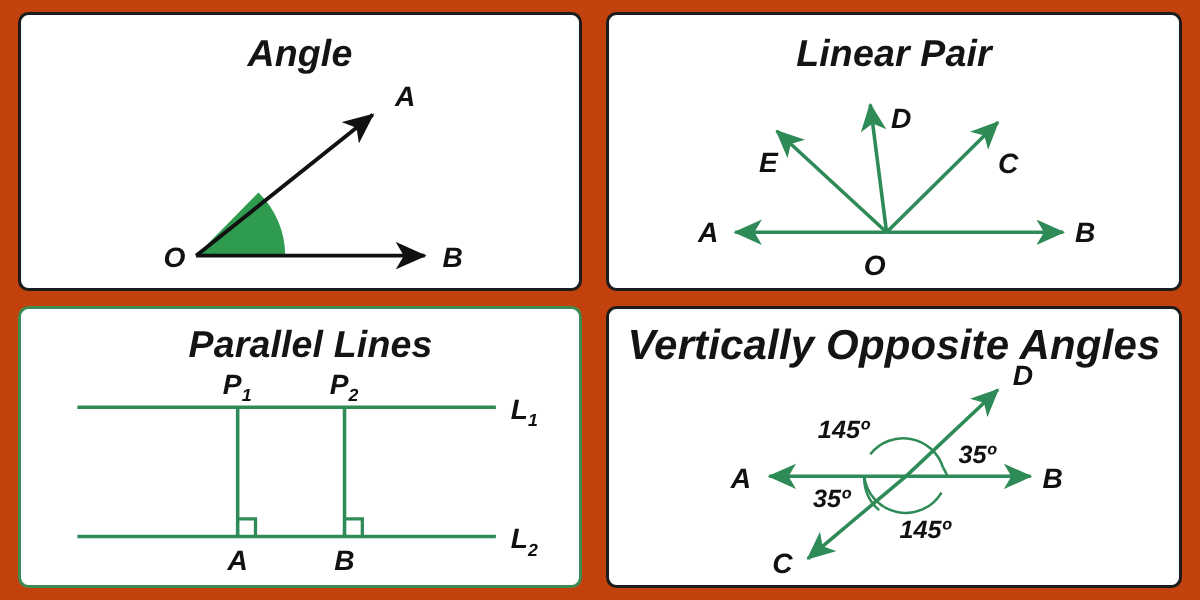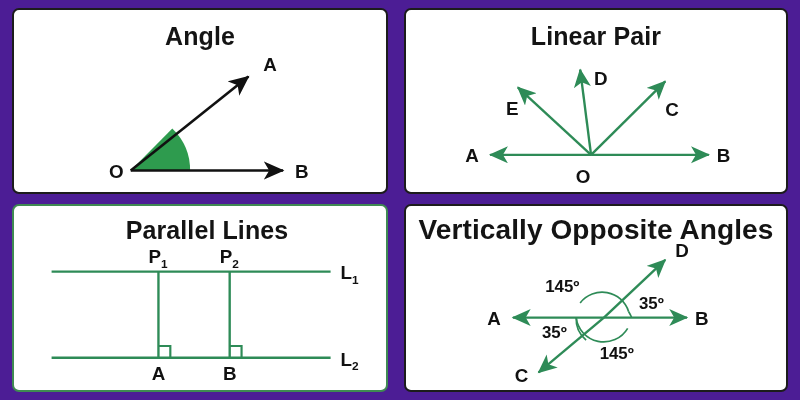--- a/index.html
+++ b/index.html
@@ -10,22 +10,23 @@
   body {
     width: 800px;
     height: 400px;
     overflow: hidden;
     font-family: "Liberation Sans", sans-serif;
   }
   #board {
     position: relative;
     width: 800px;
     height: 400px;
-    background: #4c1d95;
+    background: #c2410c;
     box-sizing: border-box;
+    font-style: italic;
   }
   .panel {
     position: absolute;
     background: #ffffff;
     border-radius: 7px;
     box-sizing: border-box;
     overflow: hidden;
   }
   .panel-dark { border: 2px solid #1c1c1c; }
   .panel-green { border: 2px solid #3f8a52; }

